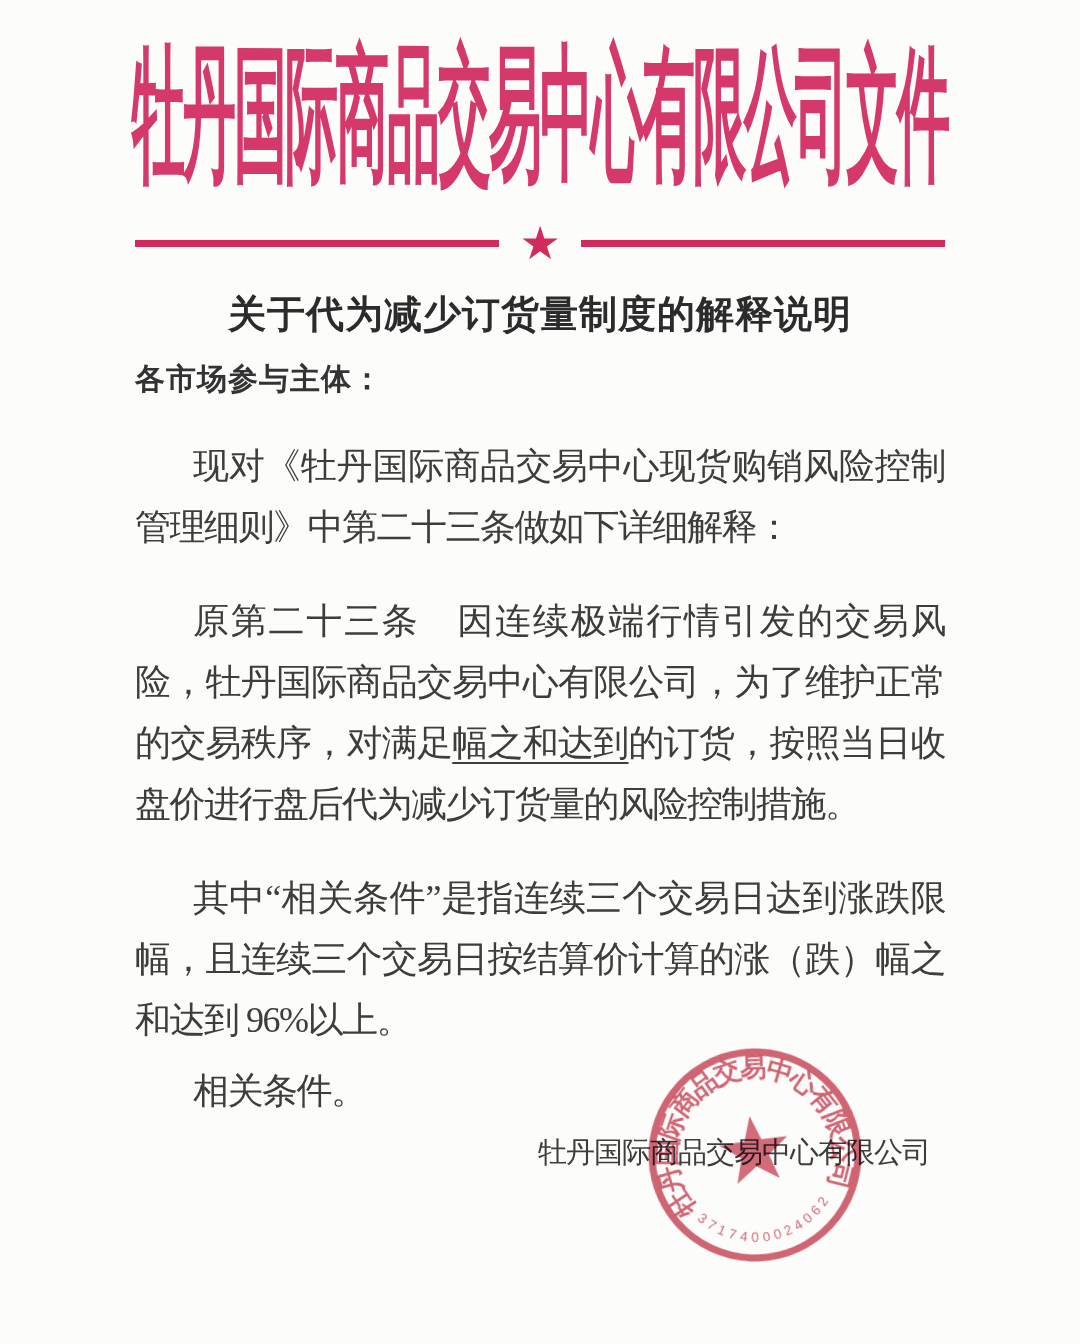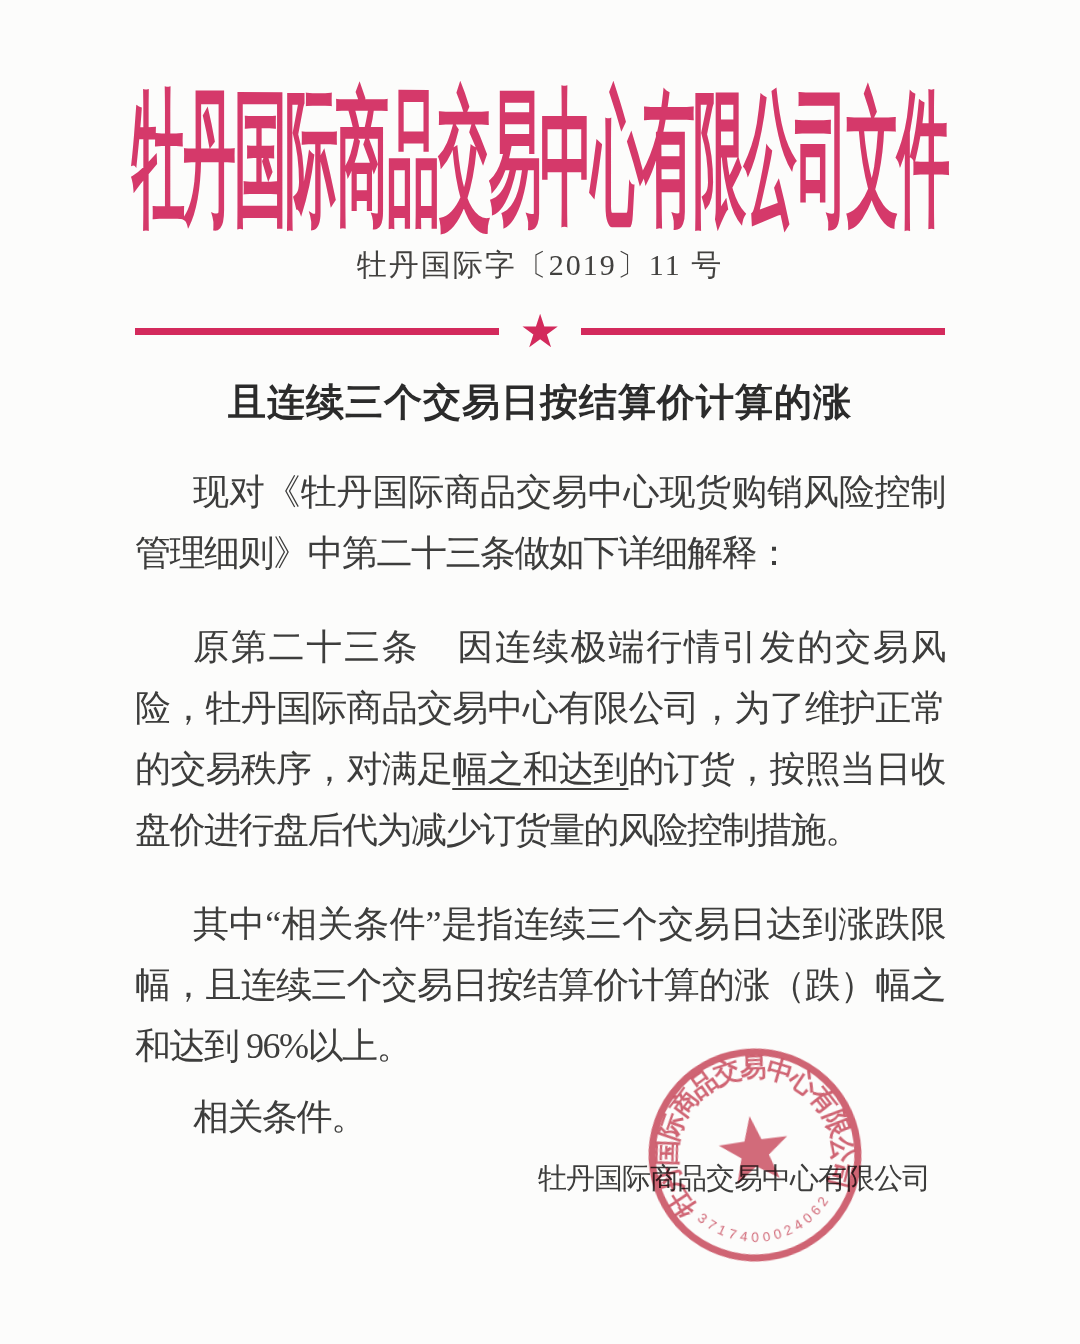--- a/index.html
+++ b/index.html
@@ -8,21 +8,21 @@
     position:relative;
     width:1080px; height:1344px;
     background:#fcfcfb;
     overflow:hidden;
     font-family:"Liberation Serif","DejaVu Serif",serif;
     color:#3b3b3b;
   }
   
   .letterhead {
     height:160px; margin-top:38px;
-    display:flex; align-items:flex-end; justify-content:center;
+    display:flex; align-items:center; justify-content:center;
   }
   .letterhead-inner {
     display:inline-block;
     font-family:"Liberation Sans","DejaVu Sans",sans-serif;
     font-weight:bold;
     font-size:53px;
     letter-spacing:-2px;
     color:#d5396a;
     transform:scaleY(2.78);
     transform-origin:center;
@@ -107,31 +107,31 @@
 </style>
 </head>
 <body>
 
 <div class="page">
 
   <div class="letterhead">
     <span class="letterhead-inner">牡丹国际商品交易中心有限公司文件</span>
   </div>
 
-  <div class="doc-number">牡丹国际字〔2019〕11 号</div>
 
   <div class="divider">
     <div class="line"></div>
     <span class="star">★</span>
     <div class="line"></div>
   </div>
 
-  <h1 class="doc-title">且连续三个交易日按结算价计算的涨</h1>
+  <h1 class="doc-title">关于代为减少订货量制度的解释说明</h1>
 
   <div class="content">
+    <div class="salutation">各市场参与主体：</div>
 
     <p class="para p1">现对《牡丹国际商品交易中心现货购销风险控制管理细则》中第二十三条做如下详细解释：</p>
 
     <p class="para p2"><span>原第二十三条　因连续极端行情引发的交易风险，牡丹国际商品交易中心有限公司，为了维护正常的交易秩序，对满足</span><span class="underlined">幅之和达到</span><span>的订货，按照当日收盘价进行盘后代为减少订货量的风险控制措施。</span></p>
 
     <p class="para p3">其中“相关条件”是指连续三个交易日达到涨跌限幅，且连续三个交易日按结算价计算的涨（跌）幅之和达到 96%以上。</p>
 
     <p class="para closing">相关条件。</p>
 
     <div class="sig-block">

